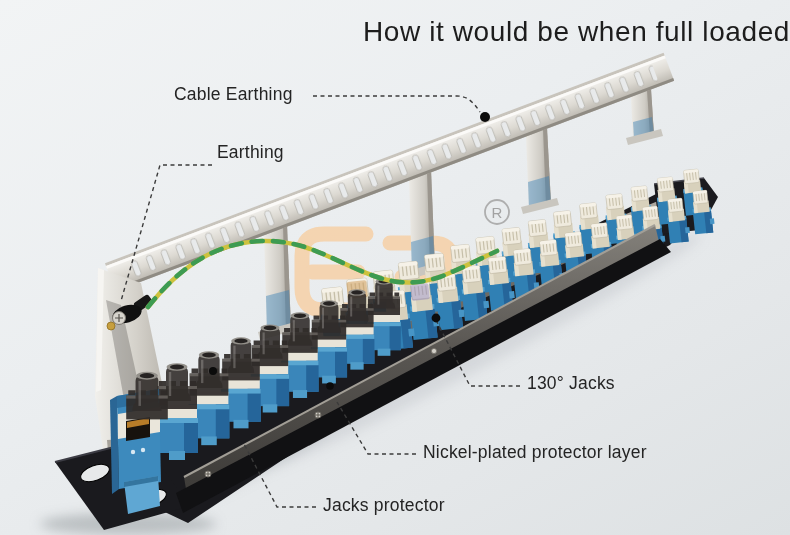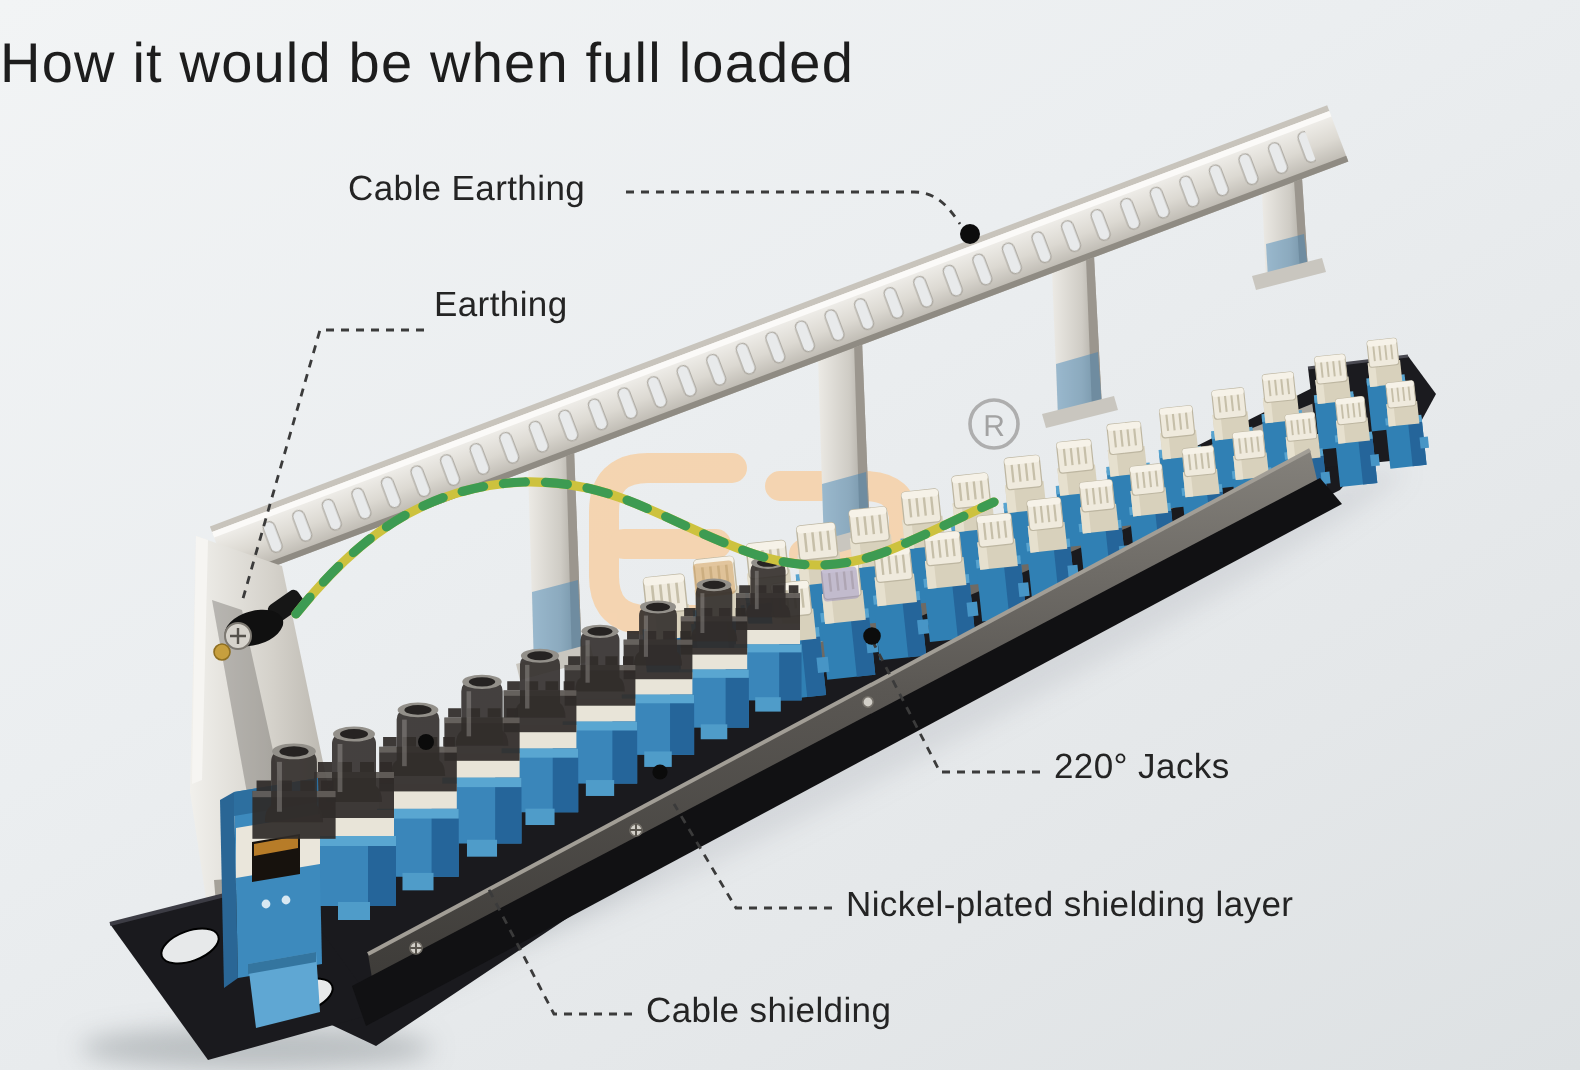--- a/index.html
+++ b/index.html
@@ -1,21 +1,21 @@
 <!DOCTYPE html>
 <html><head>
 <meta charset="utf-8">
 <style>
   html,body{margin:0;padding:0;}
   body{width:790px;height:535px;overflow:hidden;}
   .stage{position:relative;width:790px;height:535px;
     background:linear-gradient(150deg,#f2f4f5 0%,#ebeef0 40%,#e4e7e9 75%,#dde1e3 100%);
     font-family:"Liberation Sans",sans-serif;}
   svg{position:absolute;left:0;top:0;}
-  .title{position:absolute;top:16px;left:0;width:100%;text-align:left;
+  .title{position:absolute;top:16px;left:0;width:100%;text-align:right;
     font-size:28px;letter-spacing:.6px;color:#1d1d1d;}
   .lbl{position:absolute;font-size:17.5px;letter-spacing:.2px;color:#242424;white-space:nowrap;}
   #lbl-cable-manager{left:174px;top:84px;}
   #lbl-earthing{left:217px;top:142px;}
   #lbl-jacks180{left:527px;top:373px;}
   #lbl-nickel{left:423px;top:442px;}
   #lbl-protector{left:323px;top:495px;}
 </style>
 </head>
 <body>
@@ -248,17 +248,17 @@
   </g>
   <g fill="#0c0c0c">
     <circle cx="485" cy="117" r="5"></circle>
     <circle cx="436" cy="318" r="4.4"></circle>
   </g>
 </svg>
 
 <div class="title">How it would be when full loaded</div>
 <div class="lbl" id="lbl-cable-manager">Cable Earthing</div>
 <div class="lbl" id="lbl-earthing">Earthing</div>
-<div class="lbl" id="lbl-jacks180">220° Jacks</div>
-<div class="lbl" id="lbl-nickel">Nickel-plated shielding layer</div>
-<div class="lbl" id="lbl-protector">Cable shielding</div>
+<div class="lbl" id="lbl-jacks180">130° Jacks</div>
+<div class="lbl" id="lbl-nickel">Nickel-plated protector layer</div>
+<div class="lbl" id="lbl-protector">Jacks protector</div>
 
 </div>
 
 </body></html>

